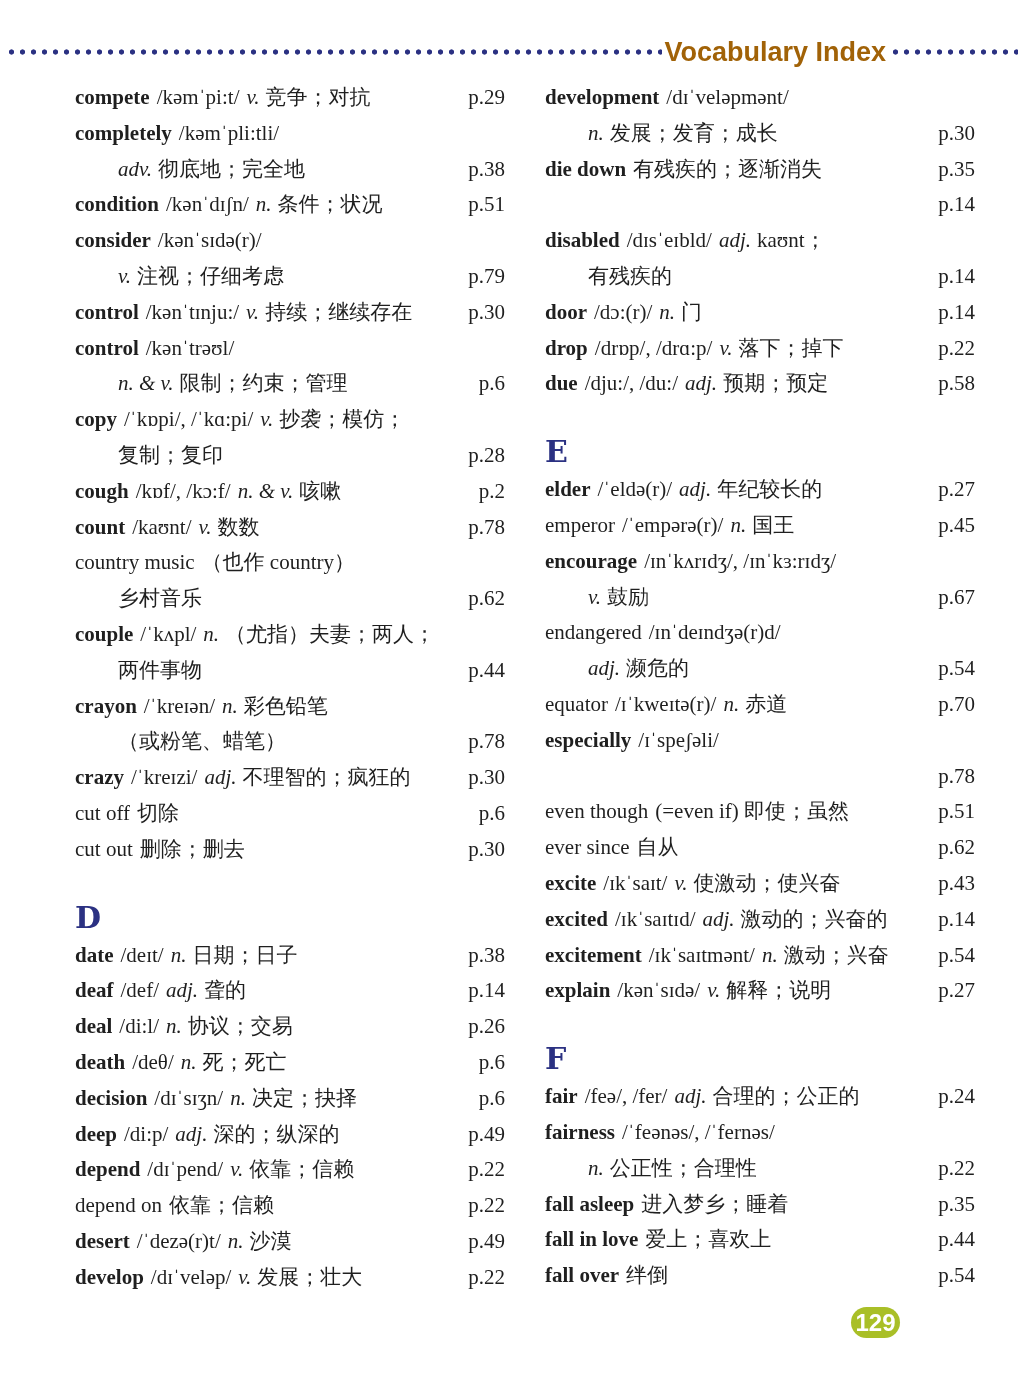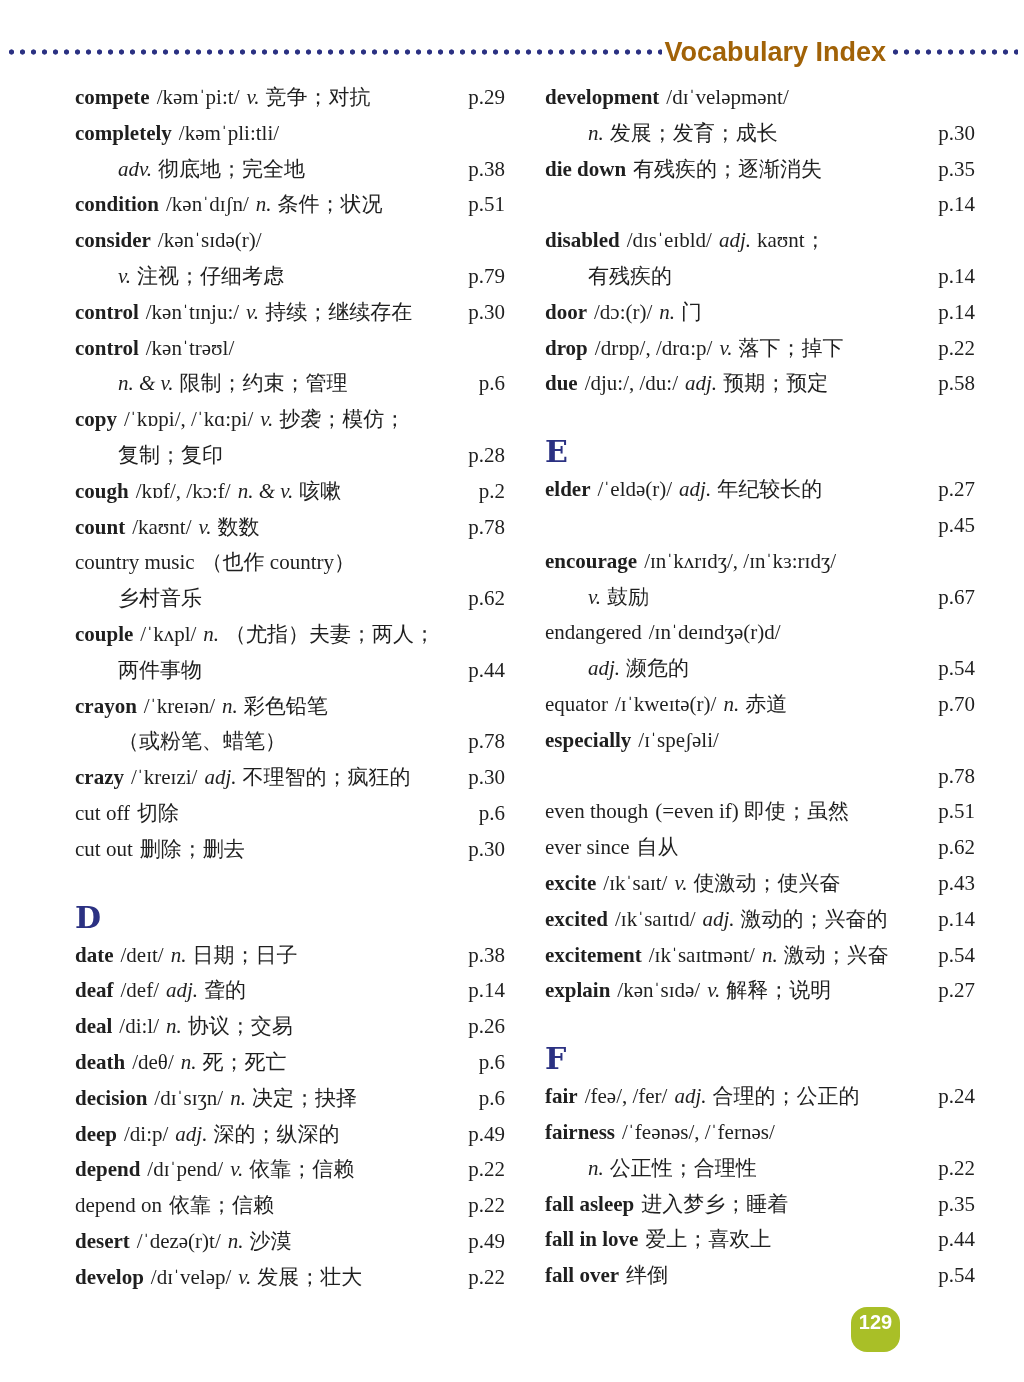--- a/index.html
+++ b/index.html
@@ -86,27 +86,27 @@
     font-family: "DejaVu Serif", serif;
     font-weight: bold;
     font-size: 30px;
     color: #2b3182;
   }
   .page-badge {
     position: absolute;
     left: 851px;
     top: 1307px;
     width: 49px;
-    height: 45px;
+    height: 31px;
     border-radius: 16px;
     background: #a9bf27;
     color: #ffffff;
     font-family: "Liberation Sans", sans-serif;
     font-weight: 700;
-    font-size: 20px;
+    font-size: 24px;
     line-height: 31px;
     text-align: center;
   }
 </style>
 </head>
 <body>
 
 <div>
 
   <div class="header-rule">
@@ -273,20 +273,21 @@
         <div class="entry-line">
           <span class="lt"><span class="word b">due</span><span class="phon">/dju:/, /du:/</span><span class="pos">adj.</span><span class="def">预期；预定</span></span>
           <span class="page">p.58</span>
         </div>
         <div class="section-letter">E</div>
         <div class="entry-line">
           <span class="lt"><span class="word b">elder</span><span class="phon">/ˈeldə(r)/</span><span class="pos">adj.</span><span class="def">年纪较长的</span></span>
           <span class="page">p.27</span>
         </div>
         <div class="entry-line">
+          <span class="lt"><span class="word">emperor</span><span class="phon">/ˈempərə(r)/</span><span class="pos">n.</span><span class="def">国王</span></span>
           <span class="page">p.45</span>
         </div>
         <div class="entry-line">
           <span class="lt"><span class="word b">encourage</span><span class="phon">/ɪnˈkʌrɪdʒ/, /ɪnˈkɜ:rɪdʒ/</span></span>
         </div>
         <div class="entry-line cont">
           <span class="lt"><span class="pos">v.</span><span class="def">鼓励</span></span>
           <span class="page">p.67</span>
         </div>
         <div class="entry-line">

